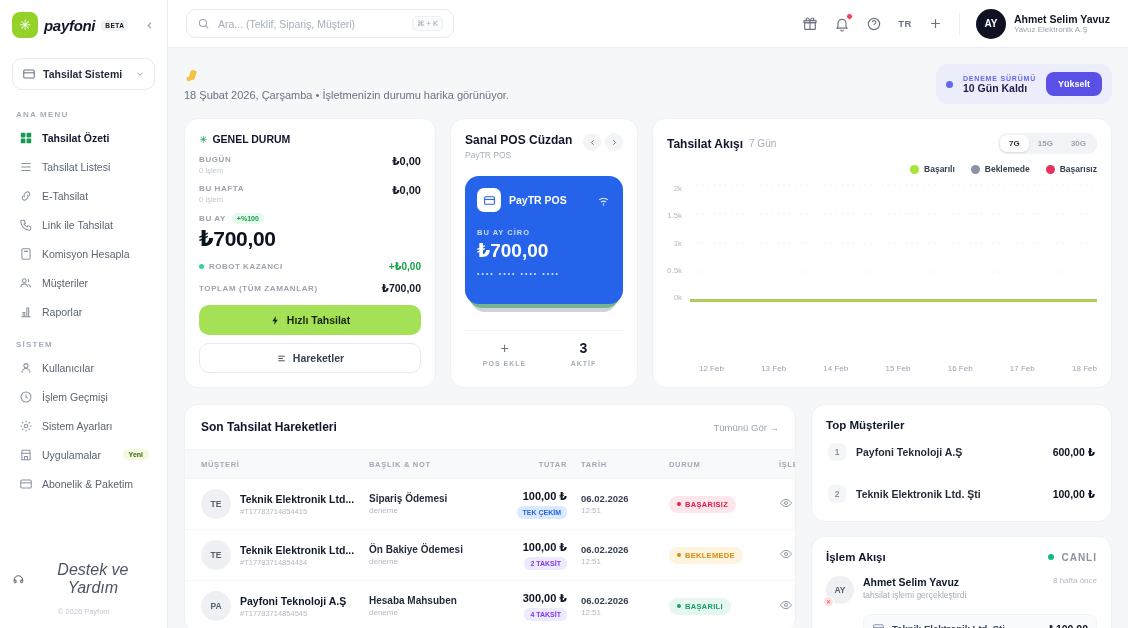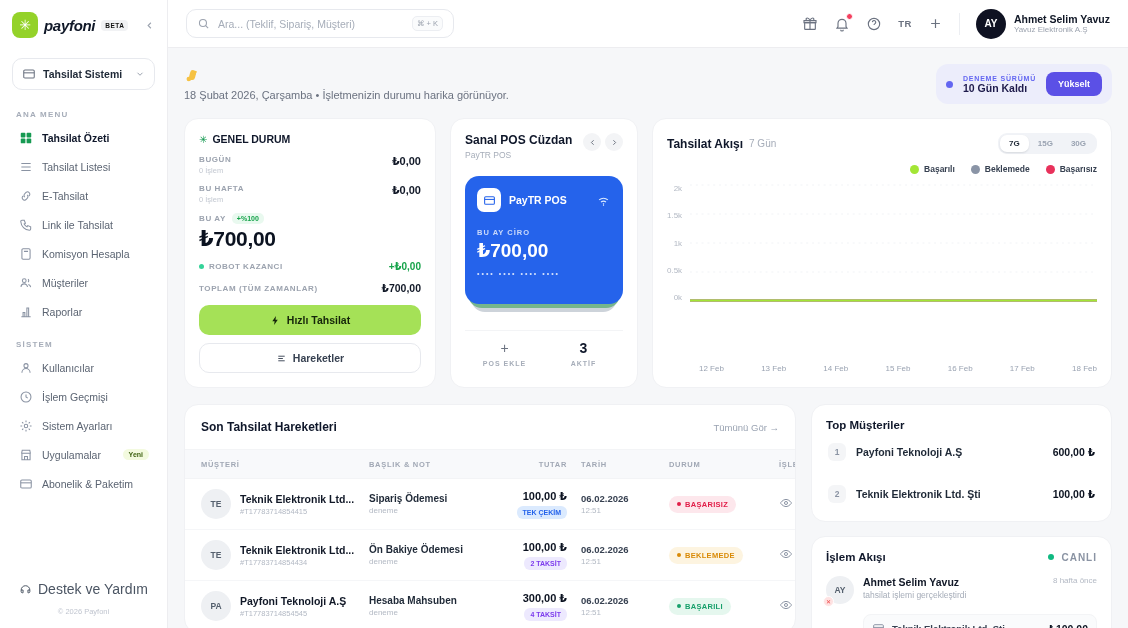--- a/index.html
+++ b/index.html
@@ -17,21 +17,21 @@
   .workspace{display:flex;align-items:center;gap:7px;border:1px solid #e7e9ee;border-radius:10px;padding:8px 9px;margin:8px 0 14px;color:#1f2937;font-weight:bold;font-size:10.5px;background:#fff;}
   .workspace svg{color:#6b7280;}
   .workspace .chev{margin-left:auto;color:#9ca3af;}
   .section-label{font-size:8px;font-weight:bold;color:#a6adb9;letter-spacing:1.2px;margin:6px 0 4px 4px;}
   .nav-item{display:flex;align-items:center;gap:9px;padding:7px 6px;border-radius:8px;color:#5b6472;font-size:10.5px;cursor:pointer;}
   .nav-item .ic{width:15px;height:15px;display:flex;align-items:center;justify-content:center;color:#8a93a3;}
   .nav-item.active{color:#0f172a;font-weight:bold;}
   .nav-item.active .ic{color:#169a52;}
   .badge-new{margin-left:auto;background:#f3fadf;color:#3f6212;font-size:7px;font-weight:bold;padding:2px 6px;border-radius:6px;}
   .sidebar-footer{margin-top:auto;text-align:center;padding-bottom:2px;}
-  .support{display:flex;align-items:center;justify-content:center;gap:6px;color:#4b5563;font-size:14px;padding:6px 0;cursor:pointer;}
+  .support{display:flex;align-items:center;justify-content:center;gap:6px;color:#4b5563;font-size:16px;padding:6px 0;cursor:pointer;font-style:italic;}
   .copyright{font-size:7.5px;color:#c0c5cf;margin-top:4px;}
 
   
   .right-col{flex:1;display:flex;flex-direction:column;min-width:0;}
   .topbar{height:48px;background:#fff;border-bottom:1px solid #ededf0;display:flex;align-items:center;padding:0 18px;gap:14px;}
   .search-box{display:flex;align-items:center;gap:8px;border:1px solid #e7e9ee;border-radius:10px;padding:6px 10px;width:268px;color:#9ca3af;background:#fff;}
   .search-box input{border:none;outline:none;flex:1;font-size:10.5px;font-family:inherit;color:#374151;background:transparent;}
   .search-box input::placeholder{color:#a6adb9;}
   .kbd{font-size:7.5px;color:#9ca3af;border:1px solid #eceef2;border-radius:5px;padding:2px 4px;background:#fafbfc;white-space:nowrap;}
   .topbar-right{margin-left:auto;display:flex;align-items:center;gap:16px;}

